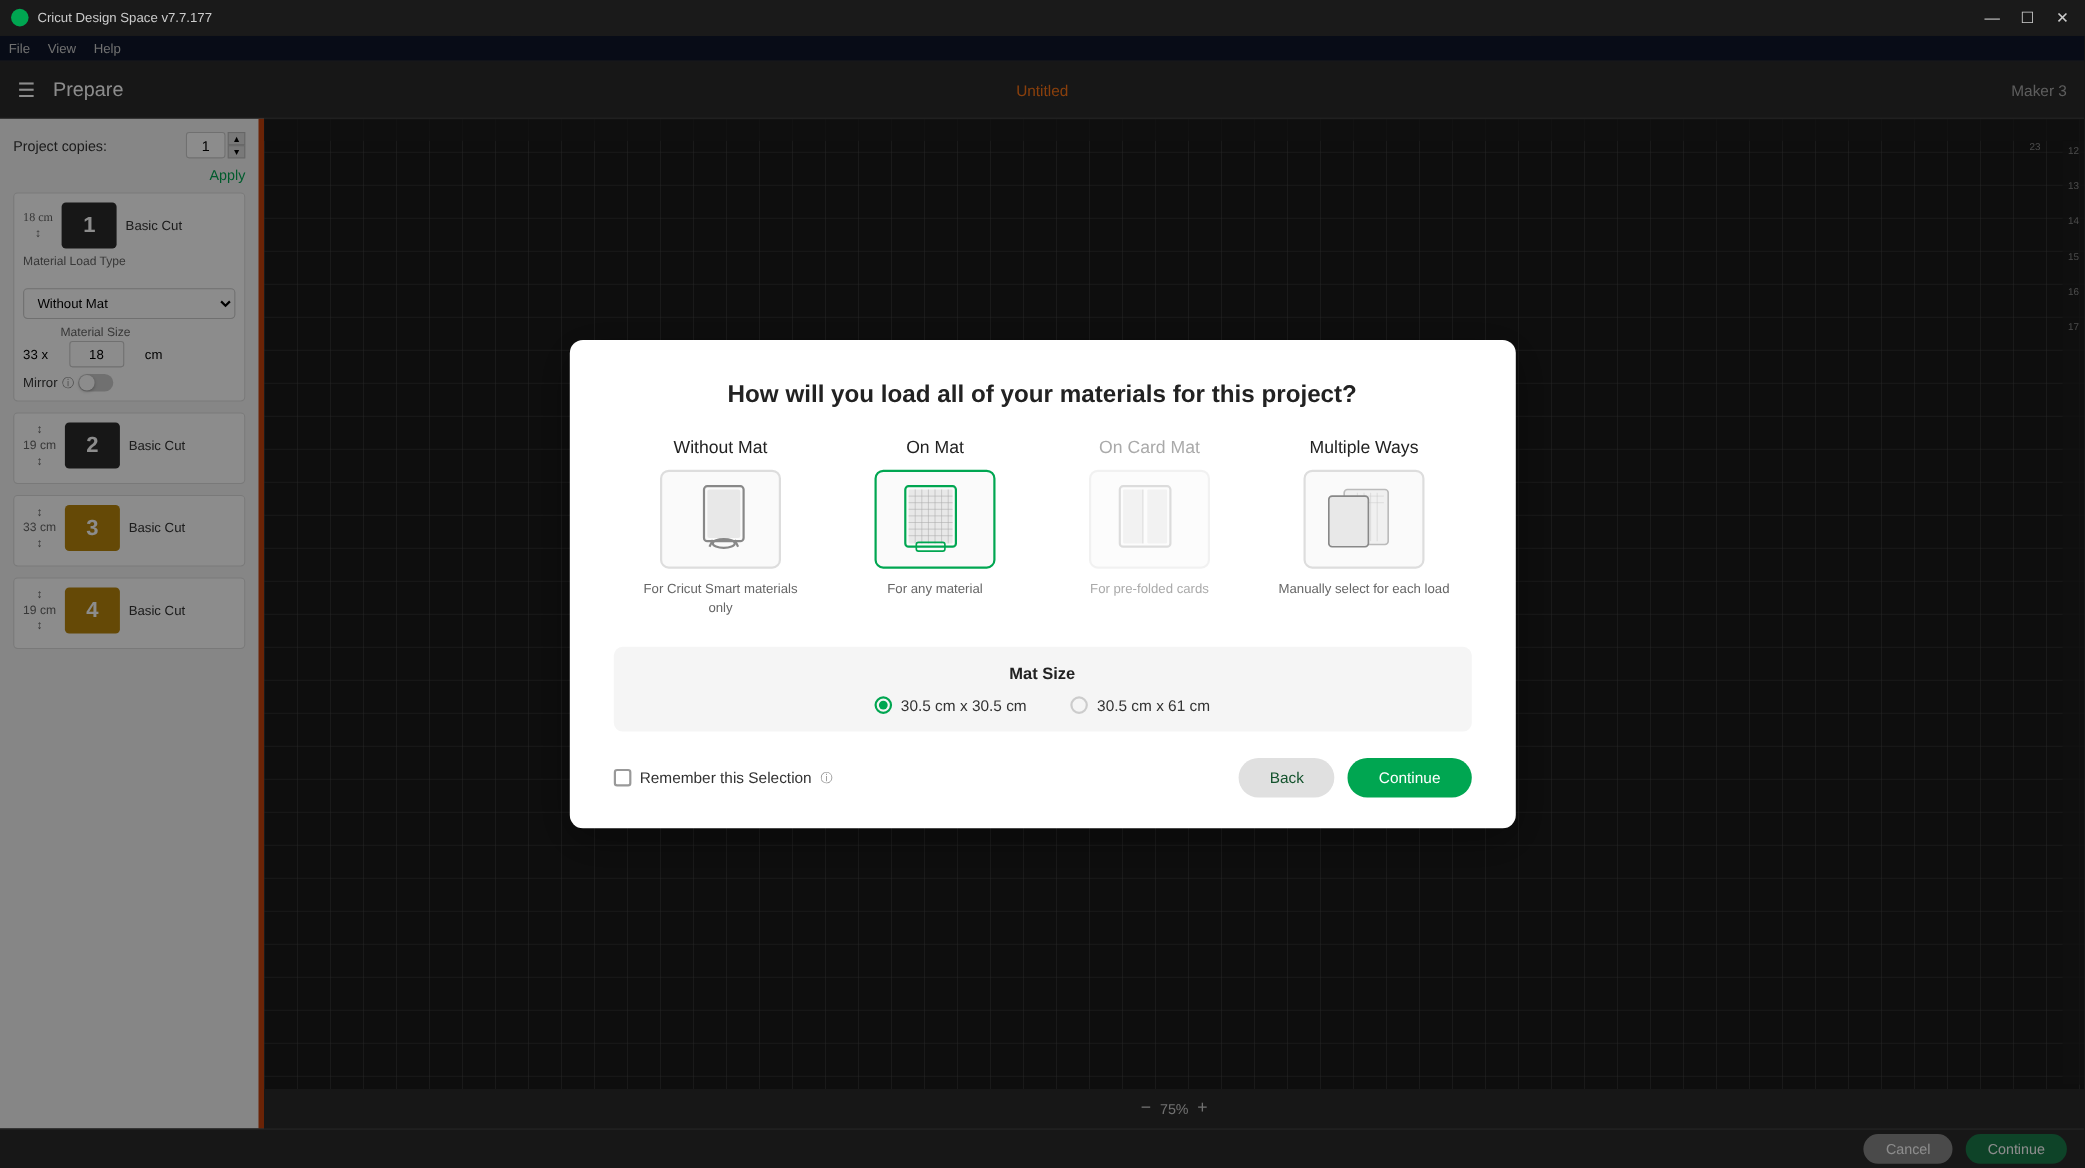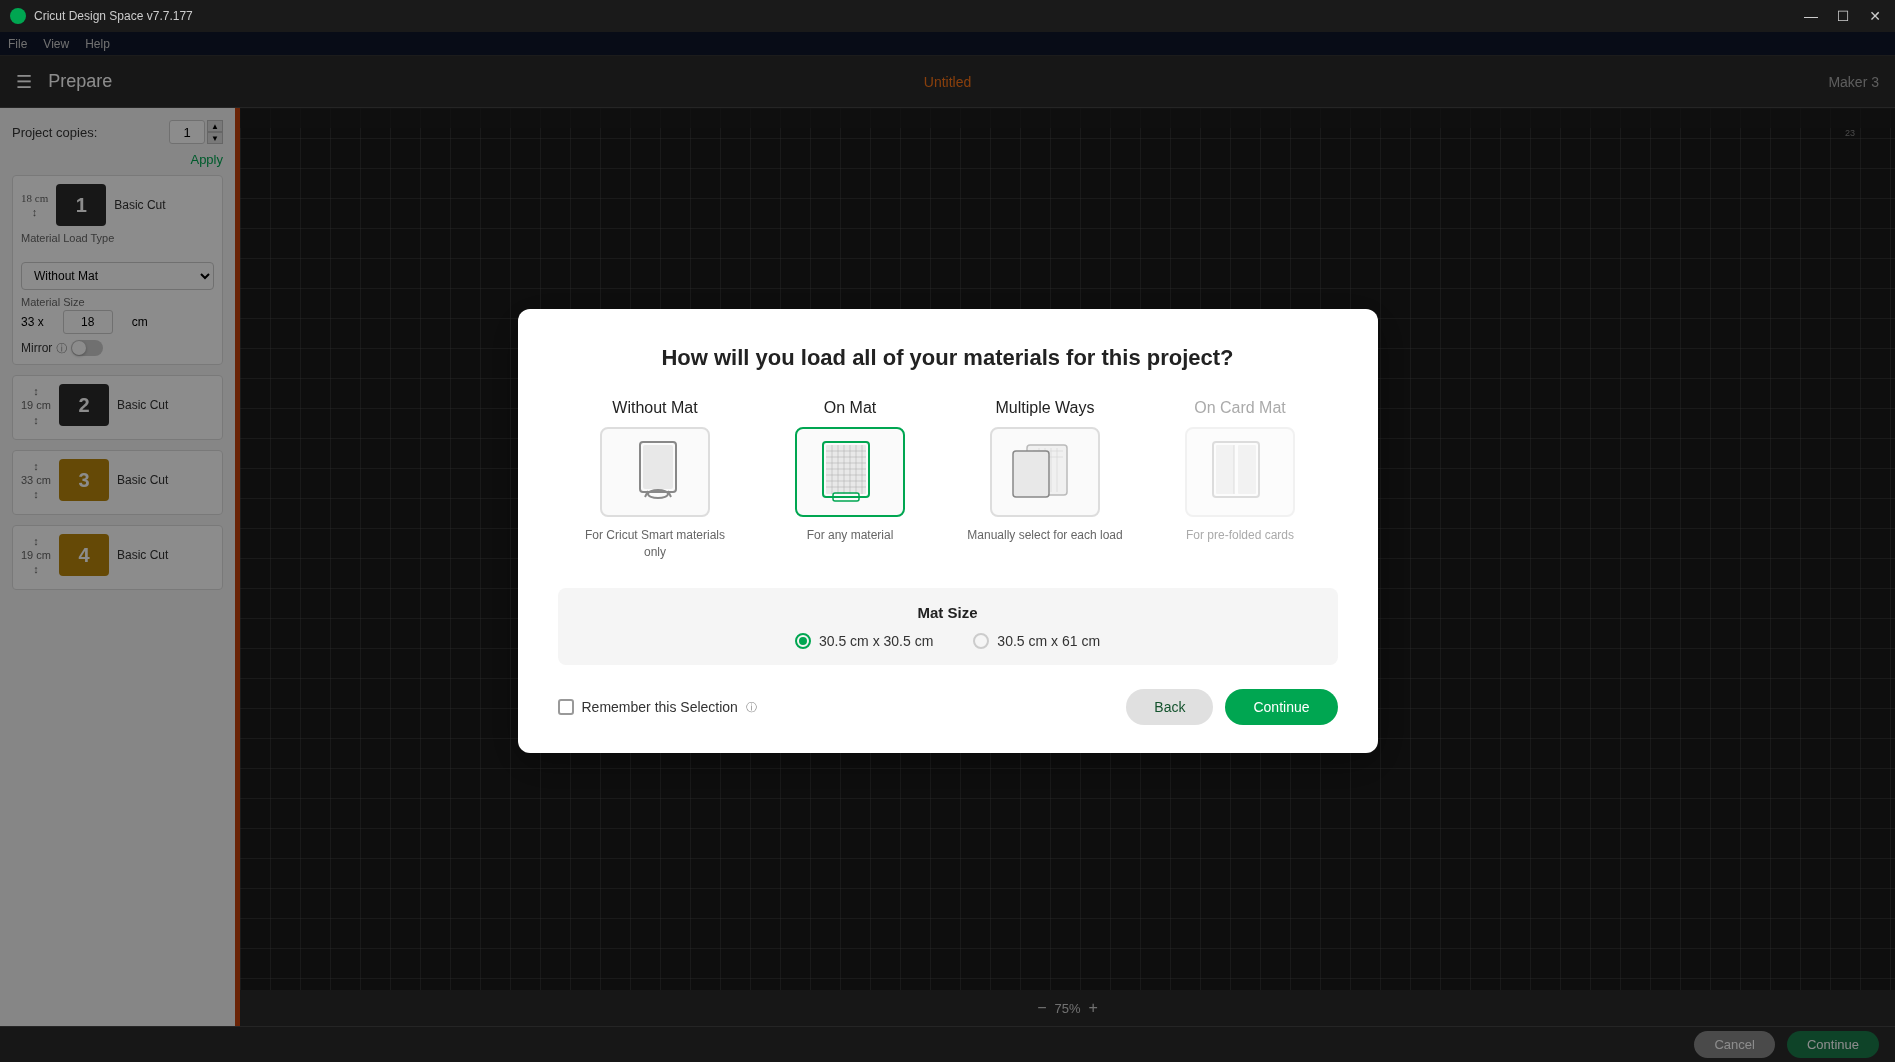--- a/index.html
+++ b/index.html
@@ -209,20 +209,21 @@
       font-size: 12px;
       padding: 0 8px;
       background: #fff;
       cursor: pointer;
     }
     .mat-size-label {
       font-size: 11px;
       color: #666;
       margin-top: 6px;
       margin-bottom: 2px;
+      margin-left: 34px;
     }
     .mat-size-row {
       display: flex;
       align-items: center;
       gap: 19px;
       font-size: 12px;
     }
     .mat-size-input {
       width: 50px;
       height: 24px;
@@ -618,20 +619,28 @@
   </div>
 
   <div class="canvas-area">
     <div class="canvas-grid"></div>
 
     <div style="position:absolute;top:20px;right:40px;display:flex;flex-direction:column;gap:28px;">
       <span style="font-size:9px;color:#888;">23</span>
     </div>
 
     <div style="position:absolute;top:0;left:0;right:0;height:20px;background:rgba(30,30,30,0.8);display:flex;align-items:center;padding-left:20px;gap:30px;">
+    </div>
+    <div style="position:absolute;top:20px;right:0;width:20px;bottom:40px;background:rgba(30,30,30,0.8);display:flex;flex-direction:column;align-items:center;padding-top:4px;gap:22px;">
+      <span style="font-size:9px;color:#888;">12</span>
+      <span style="font-size:9px;color:#888;">13</span>
+      <span style="font-size:9px;color:#888;">14</span>
+      <span style="font-size:9px;color:#888;">15</span>
+      <span style="font-size:9px;color:#888;">16</span>
+      <span style="font-size:9px;color:#888;">17</span>
     </div>
 
     <div class="zoom-bar">
       <span class="zoom-btn">−</span>
       <span class="zoom-value">75%</span>
       <span class="zoom-btn">+</span>
     </div>
   </div>
 </div>
 
@@ -681,50 +690,50 @@
             <line x1="41" y1="8" x2="41" y2="57" stroke="#aaa" stroke-width="0.5"></line>
             <line x1="47" y1="8" x2="47" y2="57" stroke="#aaa" stroke-width="0.5"></line>
 
             <rect x="18" y="56" width="26" height="8" rx="2" fill="none" stroke="#00a651" stroke-width="1.5"></rect>
           </svg>
         </div>
         <span class="modal-option-desc">For any material</span>
       </div>
 
       <div class="modal-option">
-        <span class="modal-option-label">Multiple Ways</span>
-        <div class="modal-option-image">
-          <svg width="80" height="70" viewBox="0 0 80 70">
-
-            <rect x="22" y="8" width="40" height="50" rx="3" fill="#f0f0f0" stroke="#bbb" stroke-width="1.5"></rect>
-
-            <line x1="28" y1="14" x2="58" y2="14" stroke="#ccc" stroke-width="0.5"></line>
-            <line x1="28" y1="20" x2="58" y2="20" stroke="#ccc" stroke-width="0.5"></line>
-            <line x1="34" y1="11" x2="34" y2="55" stroke="#ccc" stroke-width="0.5"></line>
-            <line x1="40" y1="11" x2="40" y2="55" stroke="#ccc" stroke-width="0.5"></line>
-            <line x1="46" y1="11" x2="46" y2="55" stroke="#ccc" stroke-width="0.5"></line>
-            <line x1="52" y1="11" x2="52" y2="55" stroke="#ccc" stroke-width="0.5"></line>
-
-            <rect x="8" y="14" width="36" height="46" rx="3" fill="#e8e8e8" stroke="#888" stroke-width="1.5"></rect>
-          </svg>
-        </div>
-        <span class="modal-option-desc">Manually select for each load</span>
-      </div>
-
-      <div class="modal-option">
         <span class="modal-option-label disabled">On Card Mat</span>
         <div class="modal-option-image disabled">
           <svg width="70" height="70" viewBox="0 0 70 70">
             <rect x="8" y="5" width="46" height="55" rx="3" fill="none" stroke="#aaa" stroke-width="2"></rect>
             <rect x="11" y="8" width="18" height="49" fill="#e0e0e0" rx="1"></rect>
             <rect x="33" y="8" width="18" height="49" fill="#e0e0e0" rx="1"></rect>
             <line x1="29" y1="8" x2="29" y2="57" stroke="#aaa" stroke-width="1"></line>
           </svg>
         </div>
         <span class="modal-option-desc disabled">For pre-folded cards</span>
+      </div>
+
+      <div class="modal-option">
+        <span class="modal-option-label">Multiple Ways</span>
+        <div class="modal-option-image">
+          <svg width="80" height="70" viewBox="0 0 80 70">
+
+            <rect x="22" y="8" width="40" height="50" rx="3" fill="#f0f0f0" stroke="#bbb" stroke-width="1.5"></rect>
+
+            <line x1="28" y1="14" x2="58" y2="14" stroke="#ccc" stroke-width="0.5"></line>
+            <line x1="28" y1="20" x2="58" y2="20" stroke="#ccc" stroke-width="0.5"></line>
+            <line x1="34" y1="11" x2="34" y2="55" stroke="#ccc" stroke-width="0.5"></line>
+            <line x1="40" y1="11" x2="40" y2="55" stroke="#ccc" stroke-width="0.5"></line>
+            <line x1="46" y1="11" x2="46" y2="55" stroke="#ccc" stroke-width="0.5"></line>
+            <line x1="52" y1="11" x2="52" y2="55" stroke="#ccc" stroke-width="0.5"></line>
+
+            <rect x="8" y="14" width="36" height="46" rx="3" fill="#e8e8e8" stroke="#888" stroke-width="1.5"></rect>
+          </svg>
+        </div>
+        <span class="modal-option-desc">Manually select for each load</span>
       </div>
 
     </div>
 
     <div class="mat-size-section">
       <div class="mat-size-title">Mat Size</div>
       <div class="mat-size-options">
         <label class="mat-size-option">
           <div class="radio-circle checked">
             <div class="radio-inner"></div>

